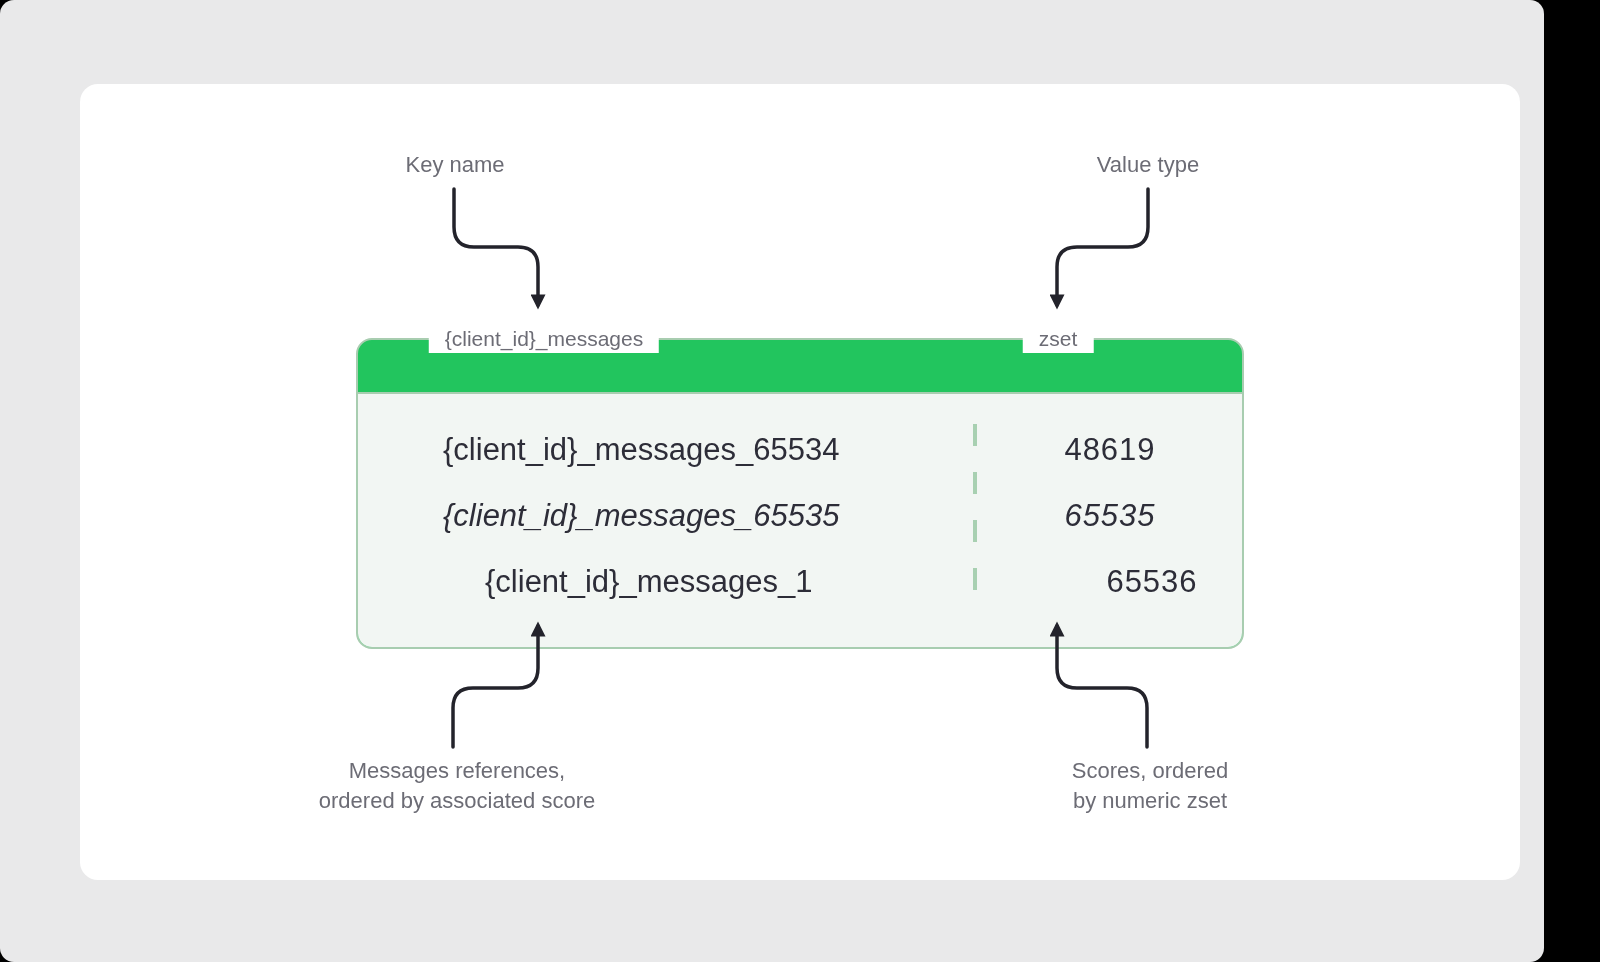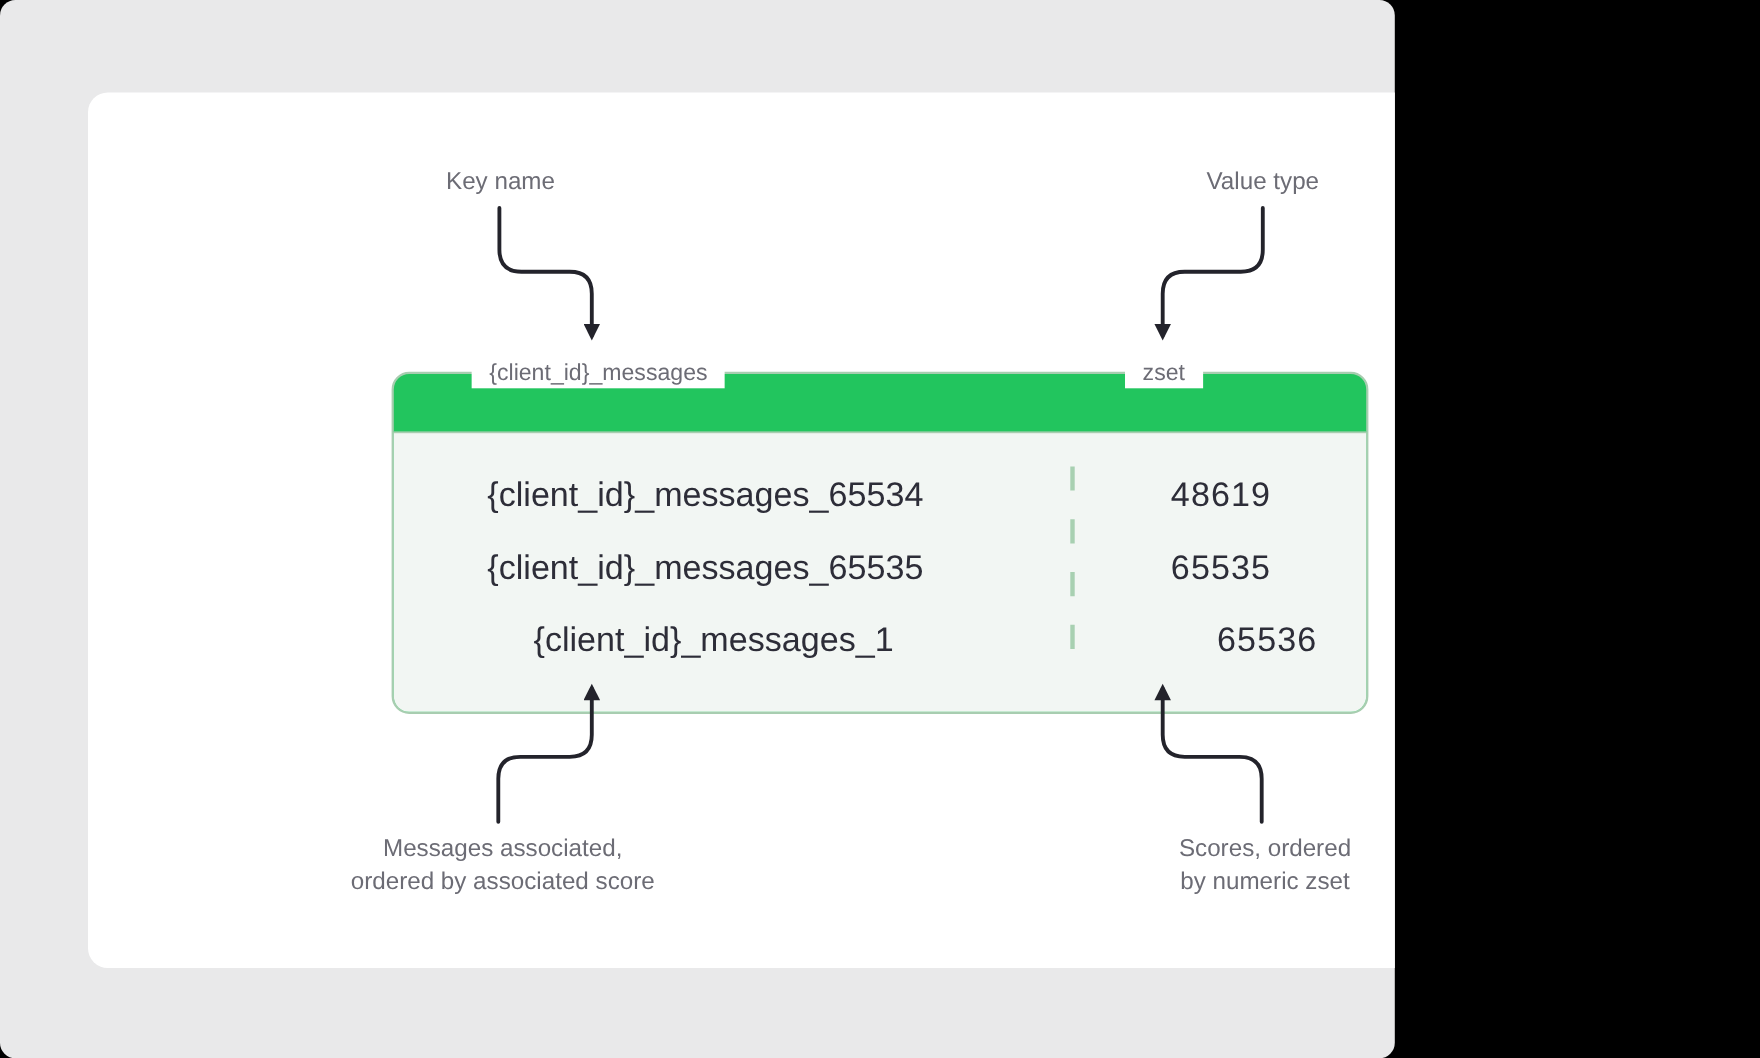--- a/index.html
+++ b/index.html
@@ -3,21 +3,21 @@
 <meta charset="utf-8">
 <style>
   * { margin: 0; padding: 0; box-sizing: border-box; }
   html, body { background: #000; }
   body {
     font-family: "Liberation Sans", "DejaVu Sans", sans-serif;
     width: 1600px; height: 962px; overflow: hidden;
   }
   .screen {
     position: relative;
-    width: 1268px; height: 962px;
+    width: 1544px; height: 962px;
     background: #e9e9ea;
     border-radius: 14px;
     overflow: hidden;
   }
   .card {
     position: absolute;
     left: 80px; top: 84px;
     width: 1440px; height: 796px;
     background: #ffffff;
     border-radius: 18px;
@@ -81,21 +81,21 @@
   .score {
     position: absolute;
     left: 662px; width: 180px;
     color: #2d2d38;
     font-size: 31px;
     line-height: 38px;
     text-align: center;
     letter-spacing: 1px;
   }
   .r0 { top: 91px; }   
-  .r1 { top: 157px; }
+  .r1 { top: 157px; font-style: italic; }
   .r2 { top: 223px; margin-left: 42px; }
 
   .overlay {
     position: absolute;
     left: 0; top: 0;
     width: 1600px; height: 962px;
     pointer-events: none;
   }
 </style>
 </head>
@@ -116,21 +116,21 @@
     <div class="member r0">{client_id}_messages_65534</div>
     <div class="member r1">{client_id}_messages_65535</div>
     <div class="member r2">{client_id}_messages_1</div>
 
     <div class="score r0">48619</div>
     <div class="score r1">65535</div>
     <div class="score r2">65536</div>
   </div>
 
   <div class="caption members">
-    <div>Messages associated,</div>
+    <div>Messages references,</div>
     <div>ordered by associated score</div>
   </div>
   <div class="caption scores">
     <div>Scores, ordered</div>
     <div>by numeric zset</div>
   </div>
 
   <svg class="overlay" viewBox="0 0 1600 962">
     <defs>
       <marker id="ah" viewBox="0 0 10 10" refX="7" refY="5" markerUnits="userSpaceOnUse" markerWidth="16" markerHeight="15" orient="auto">

